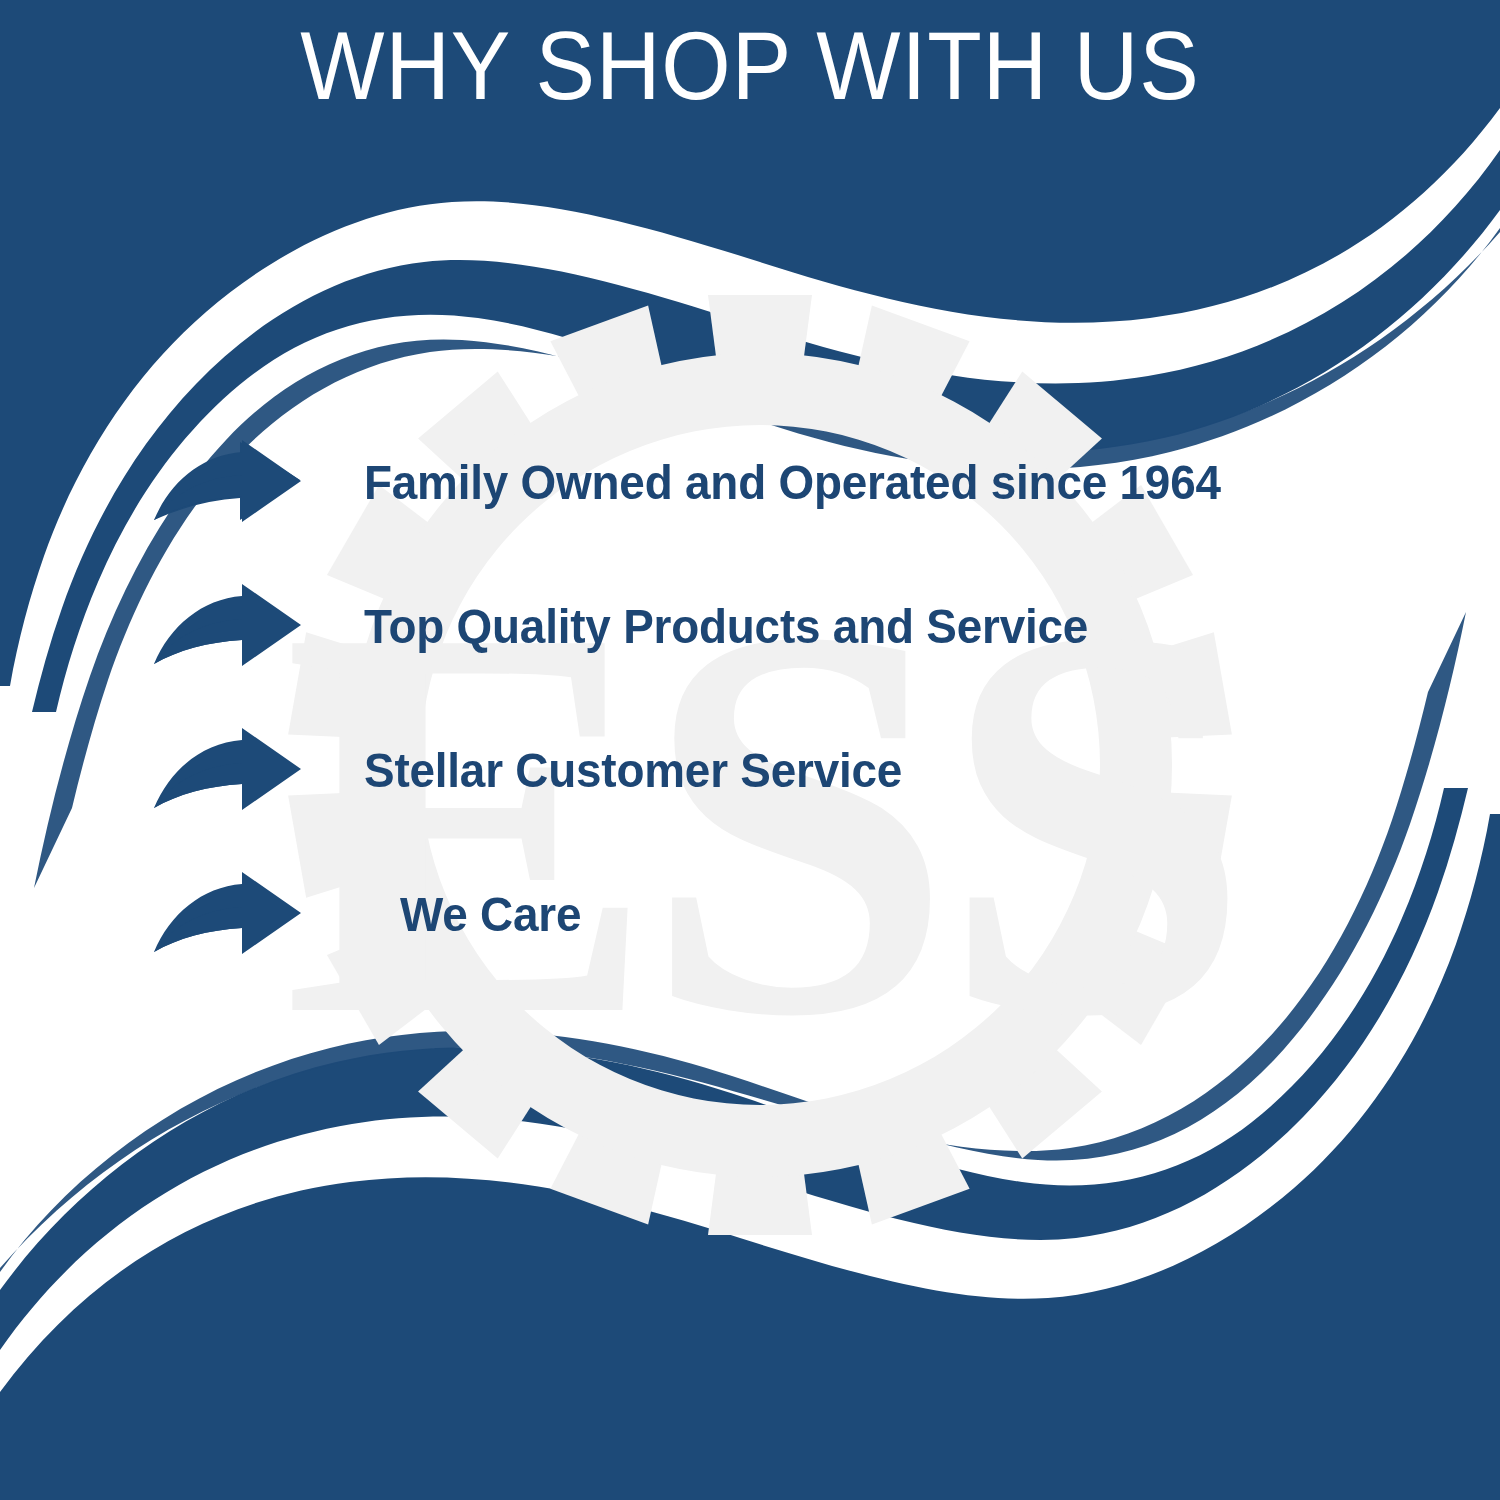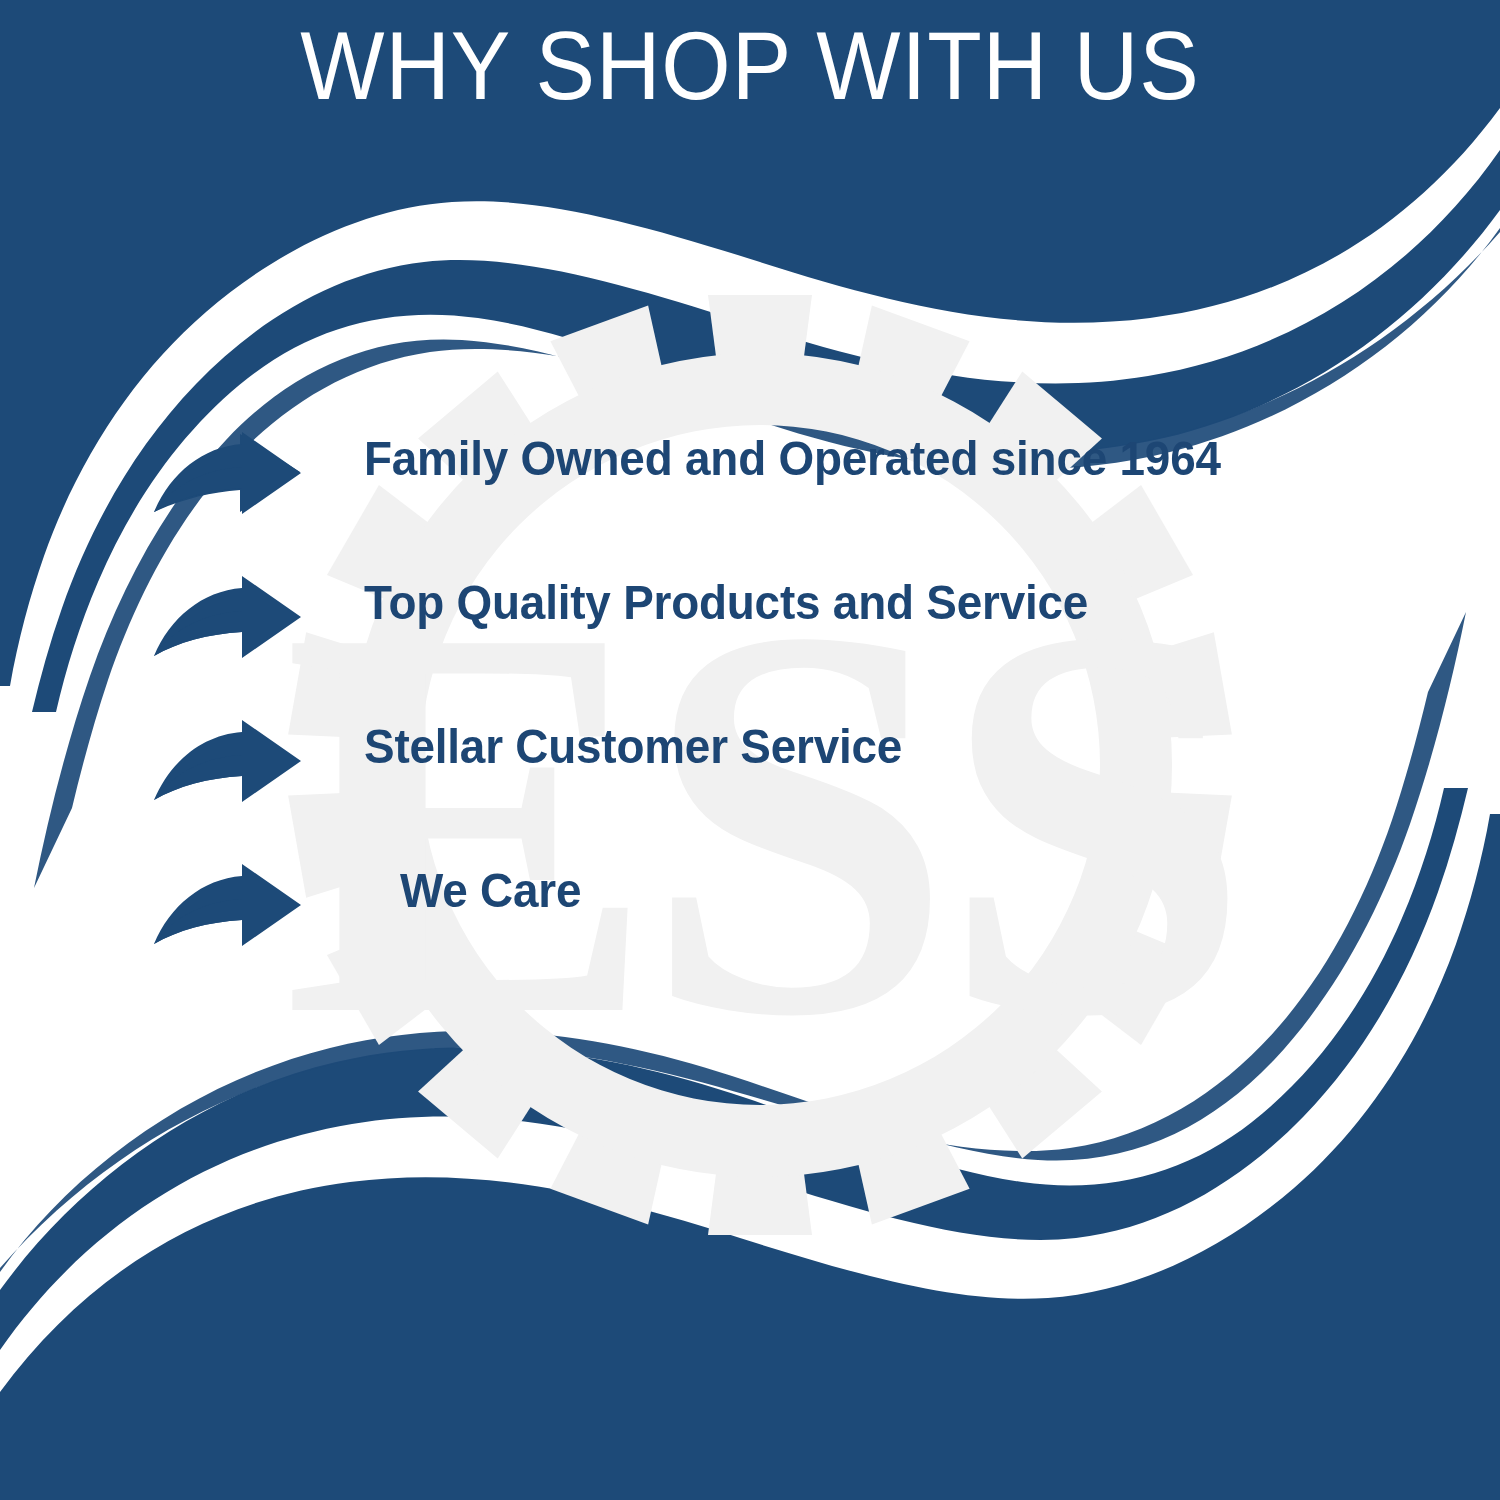--- a/index.html
+++ b/index.html
@@ -58,20 +58,21 @@
 
   
   .benefits {
     position: absolute;
     left: 152px;
     top: 432px;
     width: 1290px;
   }
   .benefit-row {
     display: flex;
+    align-items: center;
     height: 102px;
     margin-bottom: 42px;
   }
   .benefit-row:last-child {
     margin-bottom: 0;
     gap: 36px;
   }
   .arrow-wrap {
     flex: 0 0 auto;
     width: 150px;

